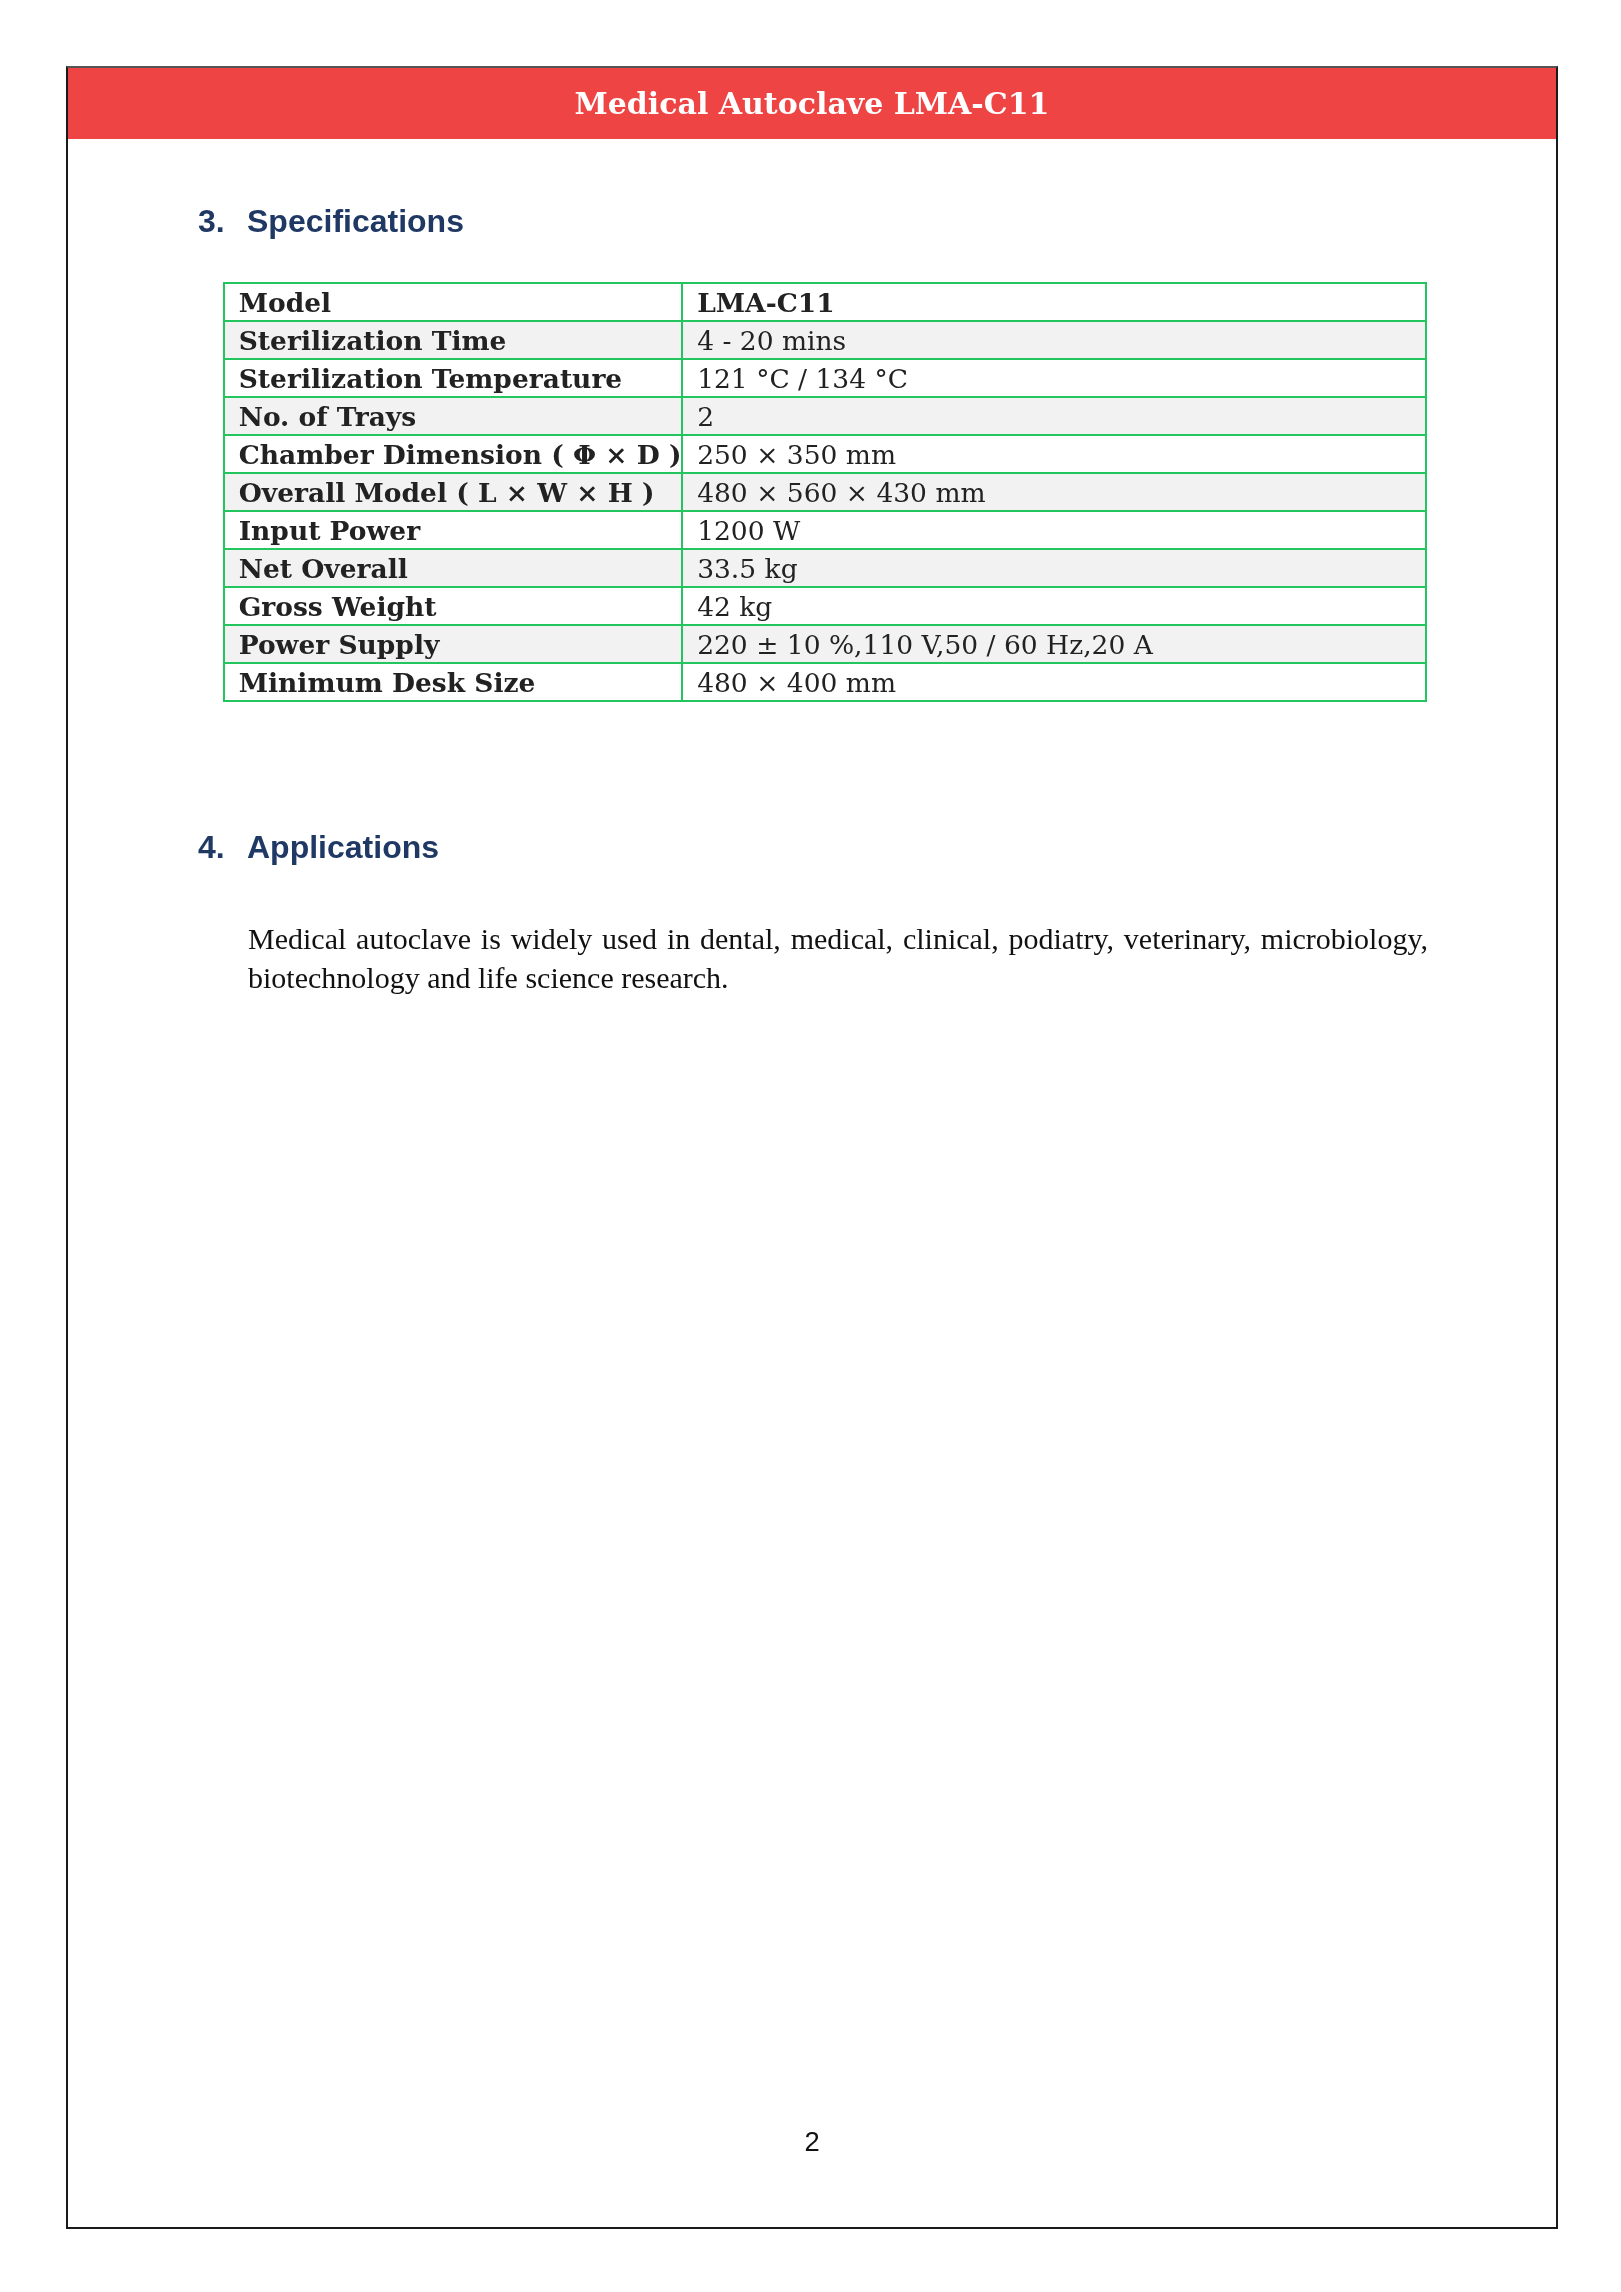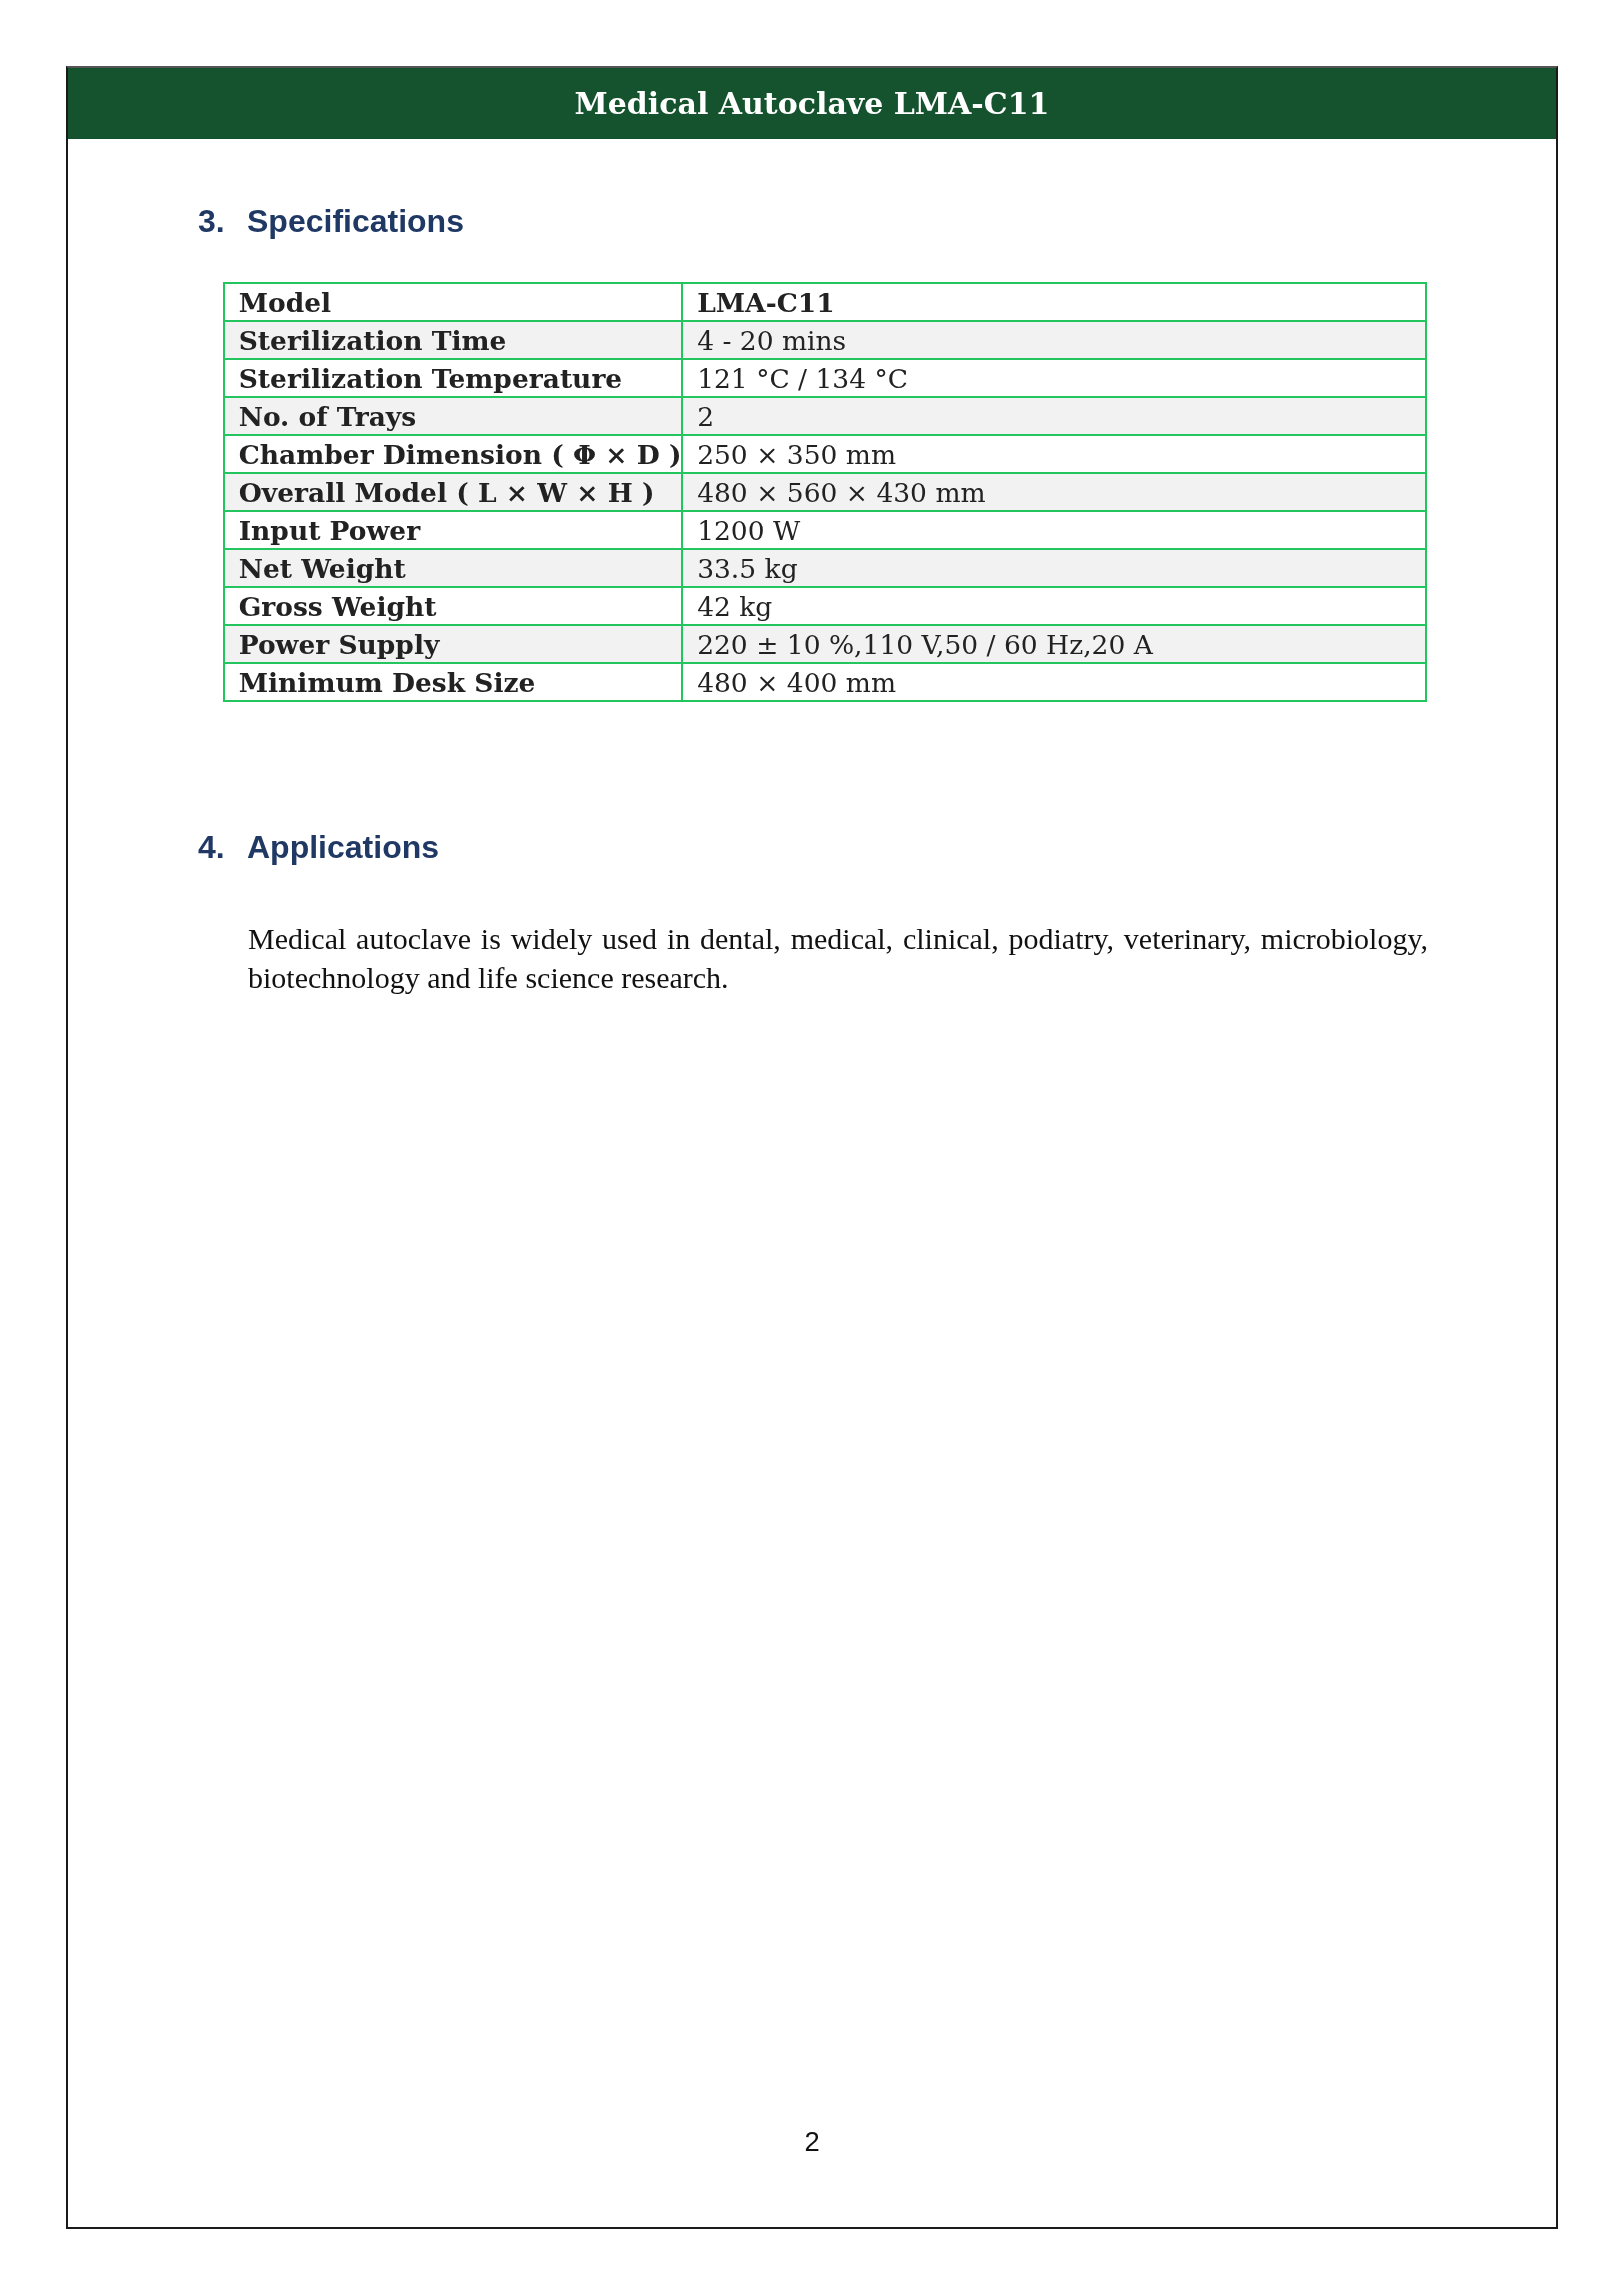--- a/index.html
+++ b/index.html
@@ -24,21 +24,21 @@
       border: 2px solid #1a1a1a;
       border-top-color: #555555;
       box-sizing: content-box;
     }
     .header-band {
       position: absolute;
       left: 0;
       top: 0;
       width: 1488px;
       height: 71px;
-      background: #14532d;
+      background: #ef4444;
       display: flex;
       align-items: center;
       justify-content: center;
     }
     .header-title {
       color: #ffffff;
       font-family: "DejaVu Serif", "Liberation Serif", serif;
       font-weight: bold;
       font-size: 30px;
       letter-spacing: 0px;
@@ -151,21 +151,21 @@
       </tr>
       <tr>
         <td class="label-cell">Overall Model ( L × W × H )</td>
         <td class="value-cell">480 × 560 × 430 mm</td>
       </tr>
       <tr>
         <td class="label-cell">Input Power</td>
         <td class="value-cell">1200 W</td>
       </tr>
       <tr>
-        <td class="label-cell">Net Weight</td>
+        <td class="label-cell">Net Overall</td>
         <td class="value-cell">33.5 kg</td>
       </tr>
       <tr>
         <td class="label-cell">Gross Weight</td>
         <td class="value-cell">42 kg</td>
       </tr>
       <tr>
         <td class="label-cell">Power Supply</td>
         <td class="value-cell">220 ± 10 %,110 V,50 / 60 Hz,20 A</td>
       </tr>

